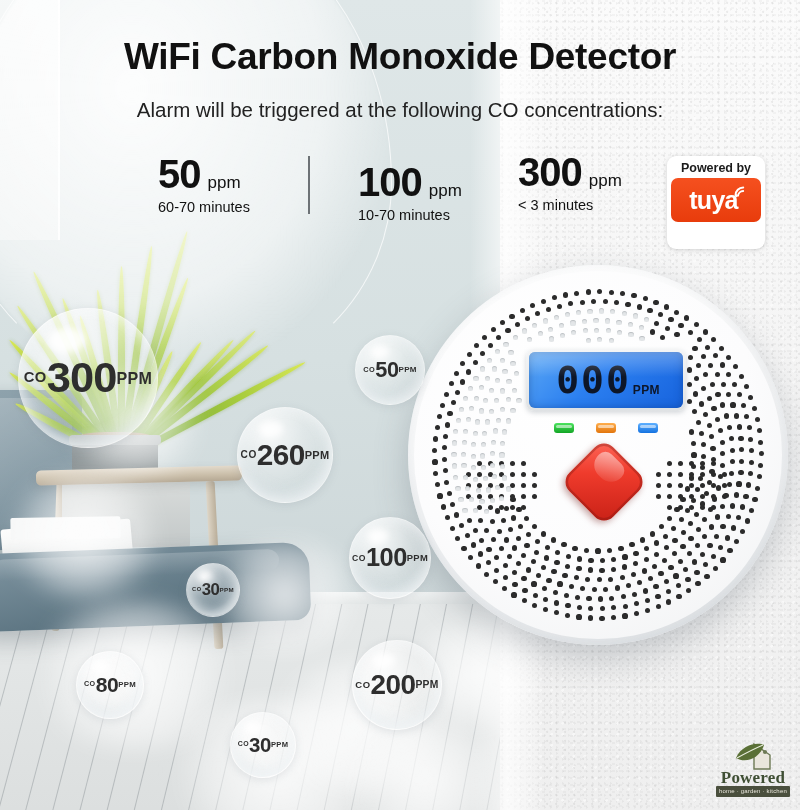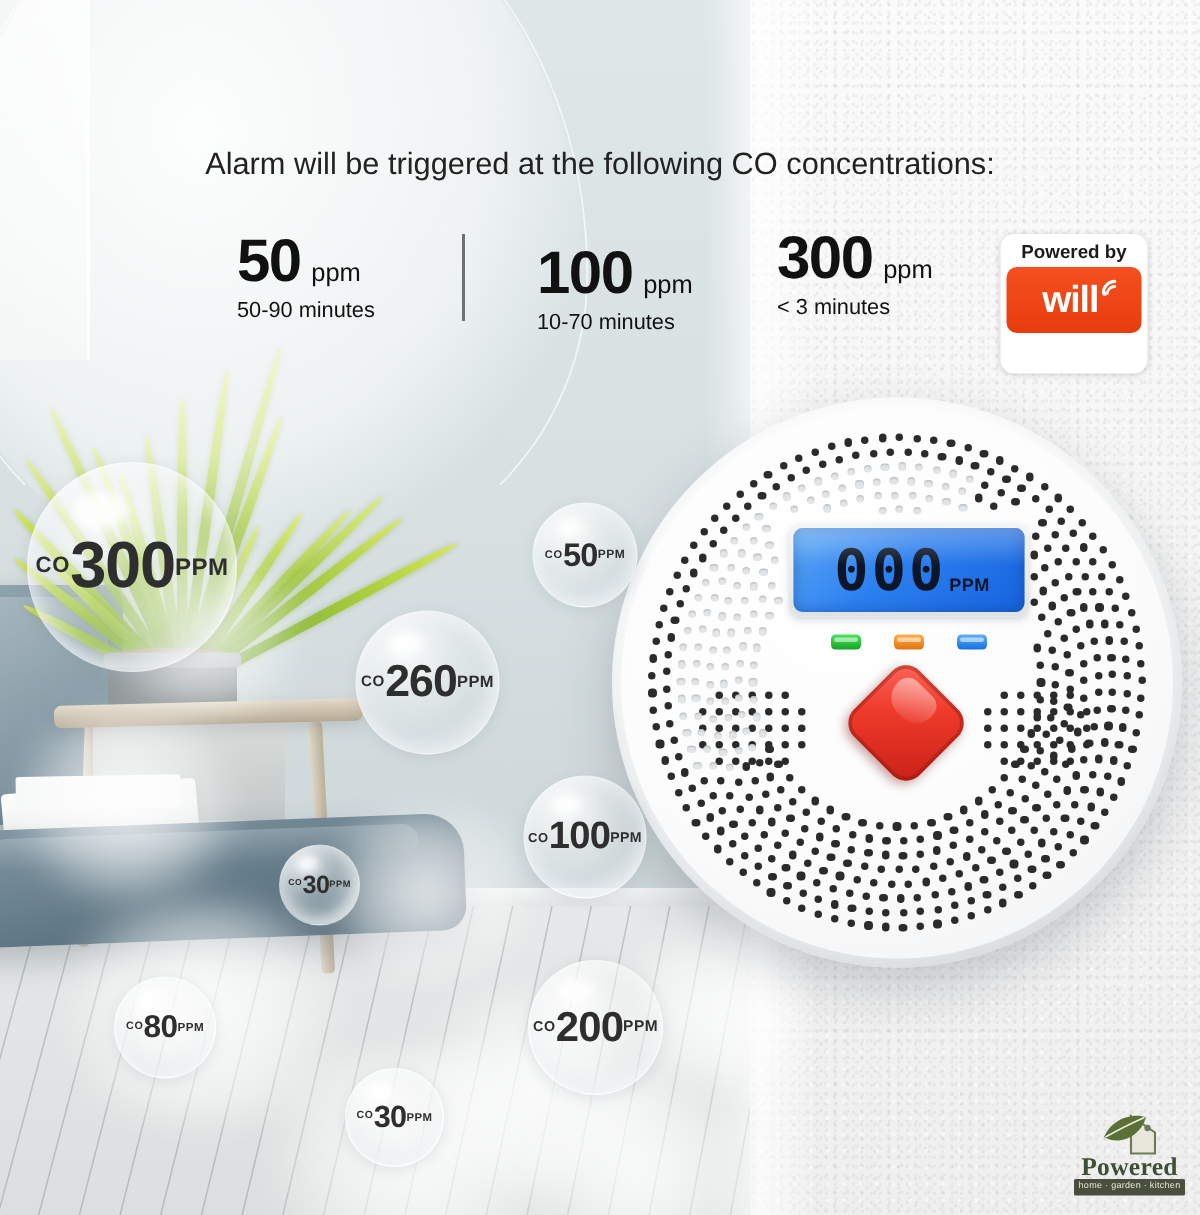--- a/index.html
+++ b/index.html
@@ -400,30 +400,31 @@
       <div class="smoke" style="left: 20px; top: 600px; width: 230px; height: 150px;"></div>
       <div class="smoke" style="left: 150px; top: 700px; width: 260px; height: 140px;"></div>
       <div class="smoke" style="left: 0px; top: 470px; width: 170px; height: 130px;"></div>
       <div class="smoke" style="left: 260px; top: 660px; width: 200px; height: 130px;"></div>
       <div class="smoke" style="left: 60px; top: 360px; width: 150px; height: 120px;"></div>
       <div class="smoke" style="left: 330px; top: 720px; width: 190px; height: 120px;"></div>
       <div class="smoke" style="left: 200px; top: 540px; width: 170px; height: 110px;"></div>
       <div class="smoke" style="left: 400px; top: 620px; width: 150px; height: 110px;"></div>
     </div>
 
+  <div class="title">WiFi Carbon Monoxide Detector</div>
   <div class="subtitle">Alarm will be triggered at the following CO concentrations:</div>
 
   <div class="thresholds">
 
     <div class="th-item" style="left:40px; top:0;">
       <div class="th-nums">
         <span class="th-value">50</span>
         <span class="th-unit">ppm</span>
       </div>
-      <div class="th-time">50-90 minutes</div>
+      <div class="th-time">60-70 minutes</div>
     </div>
 
     <div class="th-div"></div>
 
     <div class="th-item" style="left:240px; top:8px;">
       <div class="th-nums">
         <span class="th-value">100</span>
         <span class="th-unit">ppm</span>
       </div>
       <div class="th-time">10-70 minutes</div>
@@ -434,21 +435,21 @@
         <span class="th-value">300</span>
         <span class="th-unit">ppm</span>
       </div>
       <div class="th-time">&lt; 3 minutes</div>
     </div>
   </div>
 
   <div class="tuya-badge">
     <div class="tuya-powered">Powered by</div>
     <div class="tuya-mark">
-      <span class="tuya-word">will</span>
+      <span class="tuya-word">tuya</span>
       <svg class="tuya-wifi" viewBox="0 0 20 16">
         <path d="M3 13 A9 9 0 0 1 12 4" stroke="#fff" stroke-width="2.4" fill="none" stroke-linecap="round"></path>
         <path d="M6 13.5 A6 6 0 0 1 12 8" stroke="#fff" stroke-width="2.2" fill="none" stroke-linecap="round"></path>
         <circle cx="4" cy="13.6" r="1.7" fill="#fff"></circle>
       </svg>
     </div>
   </div>
 
   <div class="device">
     <div class="device-inner" id="deviceInner">

